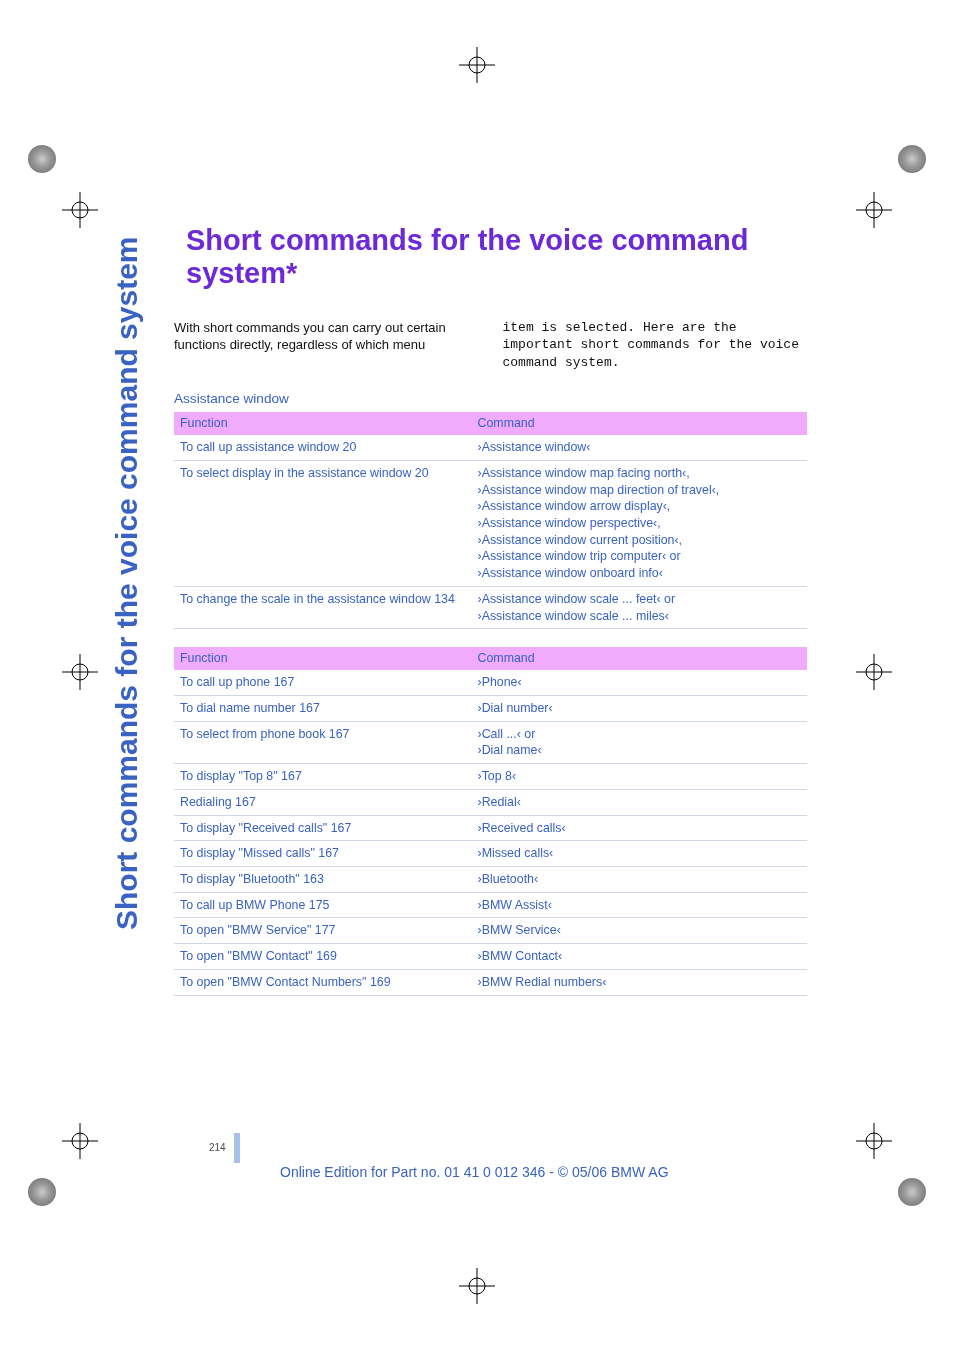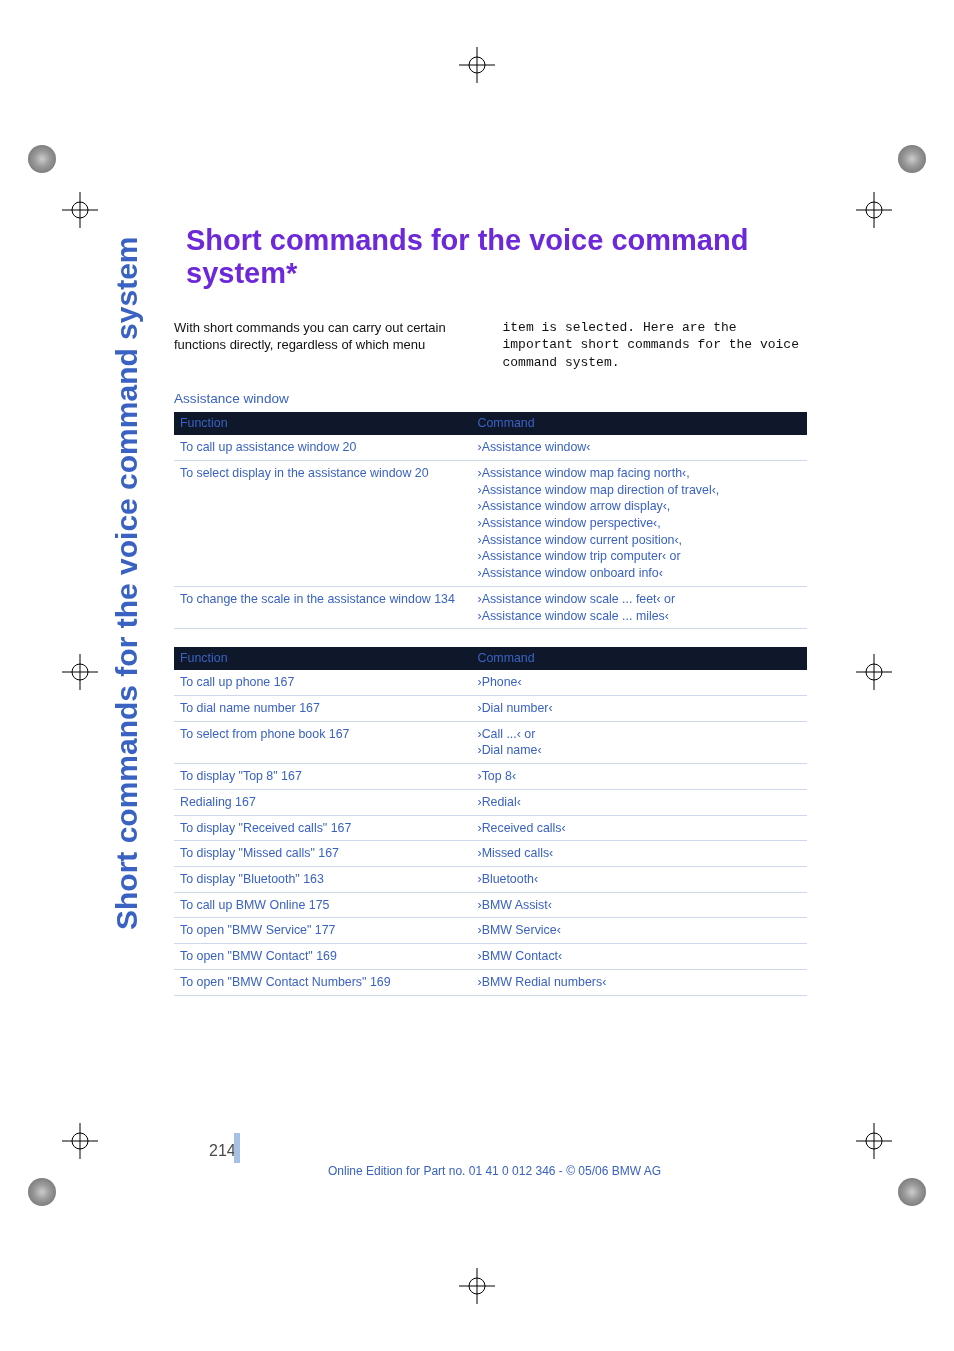--- a/index.html
+++ b/index.html
@@ -66,21 +66,21 @@
     font-size: 13.6px;
     margin: 0 0 6px 0;
   }
   table.cmd {
     width: 100%;
     border-collapse: collapse;
     font-size: 12.4px;
     line-height: 1.35;
   }
   table.cmd th {
-    background: #0f172a;
+    background: #f0abfc;
     color: #3a62c3;
     font-weight: normal;
     text-align: left;
     padding: 3px 6px;
     font-size: 12.4px;
   }
   table.cmd td {
     vertical-align: top;
     padding: 4px 6px;
     color: #3a62c3;
@@ -94,38 +94,37 @@
     width: 53%;
   }
   .pg {
     color: #3a62c3;
   }
   .block { margin-bottom: 18px; }
   .pagenum {
     position: absolute;
     left: 209px;
     top: 1142px;
-    font-size: 16px;
+    font-size: 10px;
     color: #4a4a4a;
   }
   .pagenum-bar {
     position: absolute;
     left: 234px;
     top: 1133px;
     width: 6px;
     height: 30px;
     background: #a7c0e6;
   }
   .footer {
     position: absolute;
     left: 280px;
     top: 1164px;
-    font-size: 12px;
-    color: #3a62c3;
-    margin-left: 48px;
+    font-size: 14px;
+    color: #3a62c3;
   }
 
   
   .mark {
     position: absolute;
     width: 36px;
     height: 36px;
   }
   .mark svg { display: block; }
   .corner {
@@ -214,21 +213,21 @@
             </tr>
             <tr>
               <td class="func"><span>To display "Missed calls"  </span><span class="pg">167</span></td>
               <td class="cmdcol"><span>›Missed calls‹</span></td>
             </tr>
             <tr>
               <td class="func"><span>To display "Bluetooth"  </span><span class="pg">163</span></td>
               <td class="cmdcol"><span>›Bluetooth‹</span></td>
             </tr>
             <tr>
-              <td class="func"><span>To call up BMW Online  </span><span class="pg">175</span></td>
+              <td class="func"><span>To call up BMW Phone  </span><span class="pg">175</span></td>
               <td class="cmdcol"><span>›BMW Assist‹</span></td>
             </tr>
             <tr>
               <td class="func"><span>To open "BMW Service"  </span><span class="pg">177</span></td>
               <td class="cmdcol"><span>›BMW Service‹</span></td>
             </tr>
             <tr>
               <td class="func"><span>To open "BMW Contact"  </span><span class="pg">169</span></td>
               <td class="cmdcol"><span>›BMW Contact‹</span></td>
             </tr>

